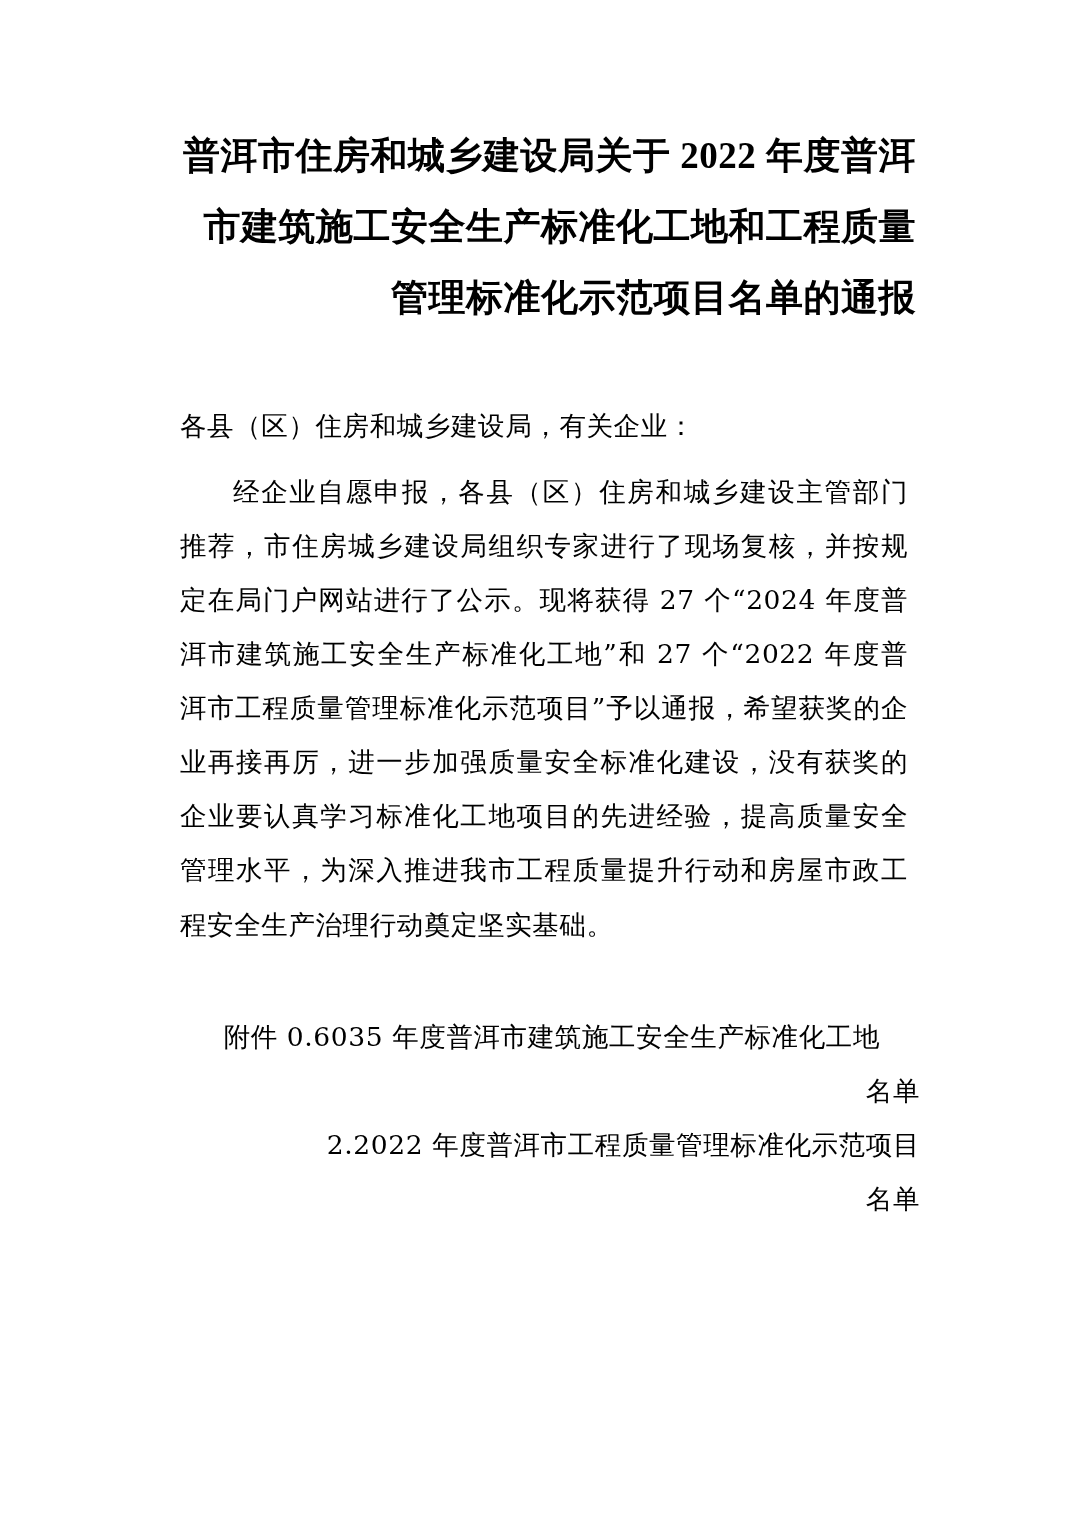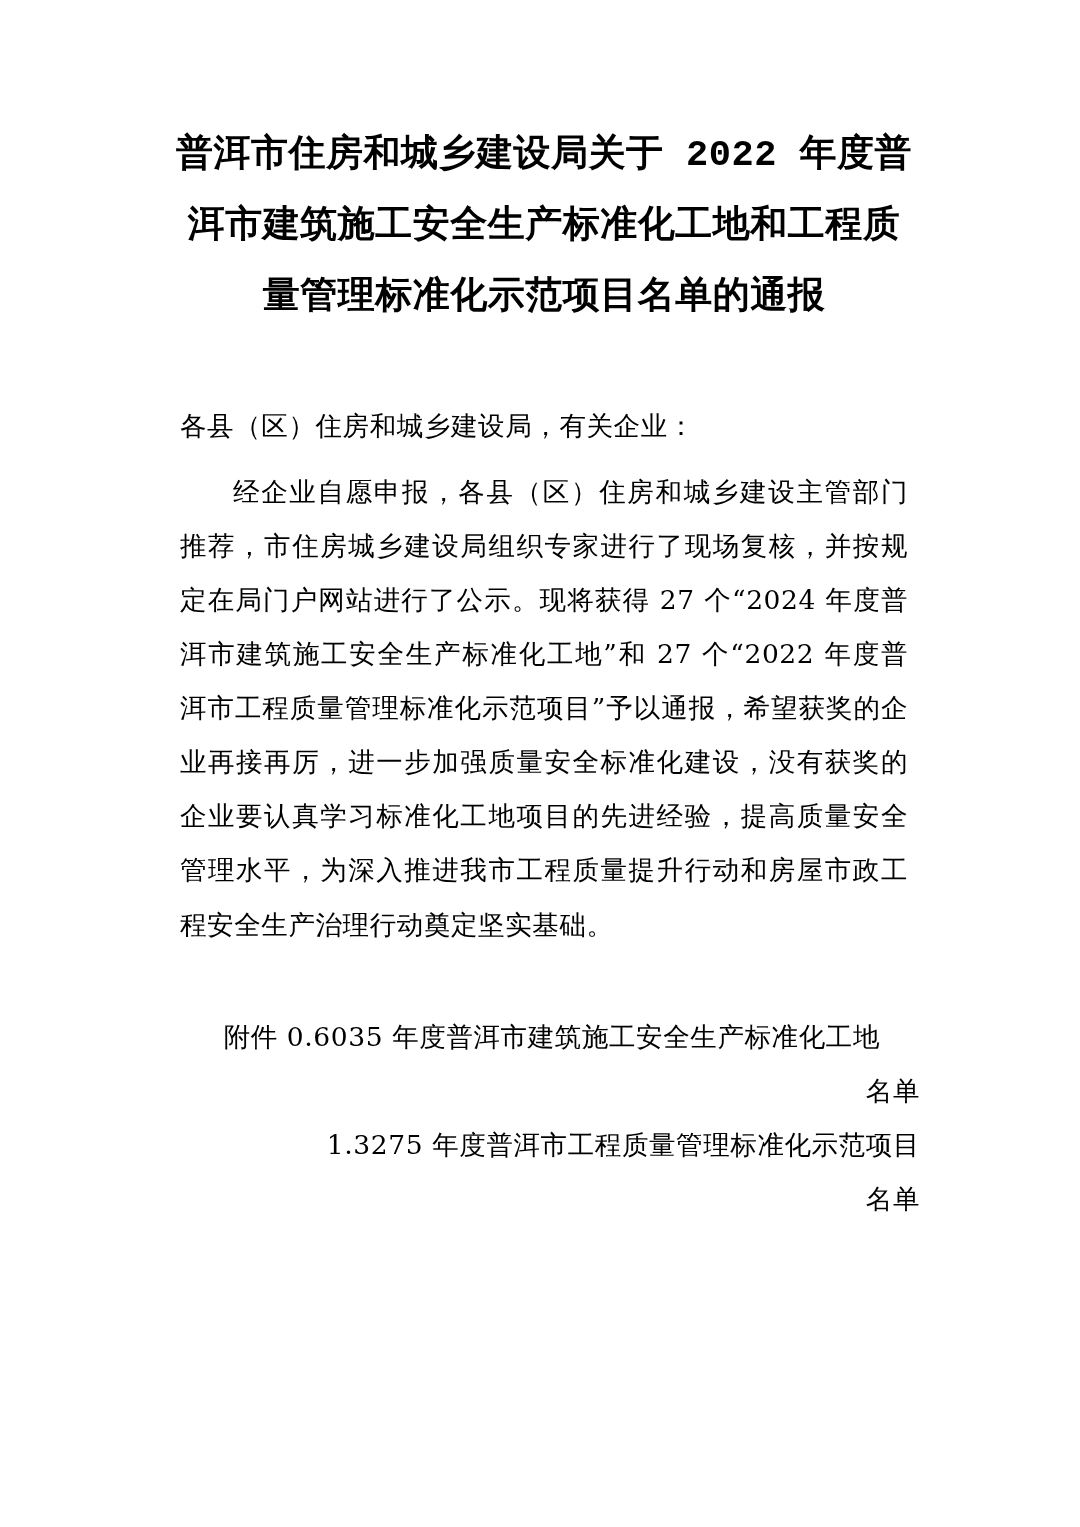--- a/index.html
+++ b/index.html
@@ -15,25 +15,25 @@
     overflow: hidden;
   }
   .page {
     position: relative;
     width: 1080px;
     height: 1527px;
     box-sizing: border-box;
     padding: 120px 160px 0 168px;
   }
   .doc-title {
-    font-family: Liberation Mono, monospace;
+    font-family: Liberation Serif, serif;
     font-weight: bold;
     font-size: 37px;
     line-height: 1.92;
-    text-align: center;
+    text-align: right;
     letter-spacing: 0.5px;
     margin: 0 0 0 0;
     padding: 0 4px;
   }
   .body-block {
     margin-top: 66px;
   }
   .para {
     font-family: "DejaVu Serif", "Liberation Serif", serif;
     font-size: 26.5px;
@@ -72,17 +72,17 @@
 
   <div class="body-block">
     <p class="para">各县（区）住房和城乡建设局，有关企业：</p>
 
     <p class="para indent">经企业自愿申报，各县（区）住房和城乡建设主管部门推荐，市住房城乡建设局组织专家进行了现场复核，并按规定在局门户网站进行了公示。现将获得 27 个“2024 年度普洱市建筑施工安全生产标准化工地”和 27 个“2022 年度普洱市工程质量管理标准化示范项目”予以通报，希望获奖的企业再接再厉，进一步加强质量安全标准化建设，没有获奖的企业要认真学习标准化工地项目的先进经验，提高质量安全管理水平，为深入推进我市工程质量提升行动和房屋市政工程安全生产治理行动奠定坚实基础。</p>
   </div>
 
   <div class="attach-block">
     <p class="attach-line">附件 0.6035 年度普洱市建筑施工安全生产标准化工地</p>
     <p class="attach-line hang">名单</p>
-    <p class="attach-line hang">1.3275 年度普洱市工程质量管理标准化示范项目</p>
+    <p class="attach-line hang">2.2022 年度普洱市工程质量管理标准化示范项目</p>
     <p class="attach-line hang">名单</p>
   </div>
 
 </div>
 
 </body></html>

